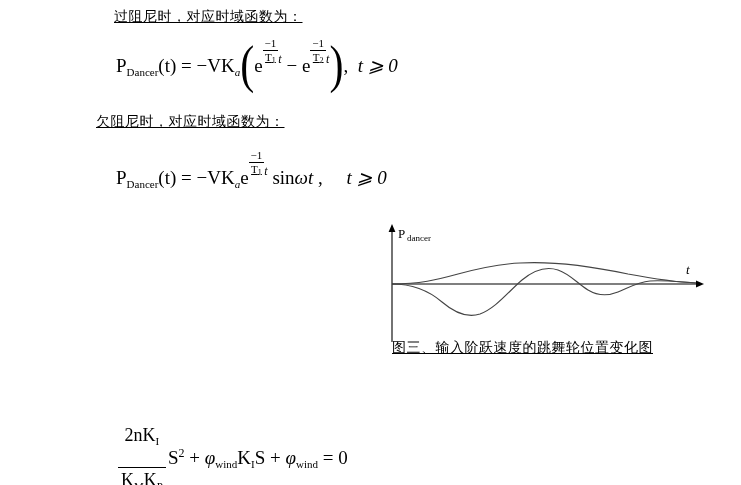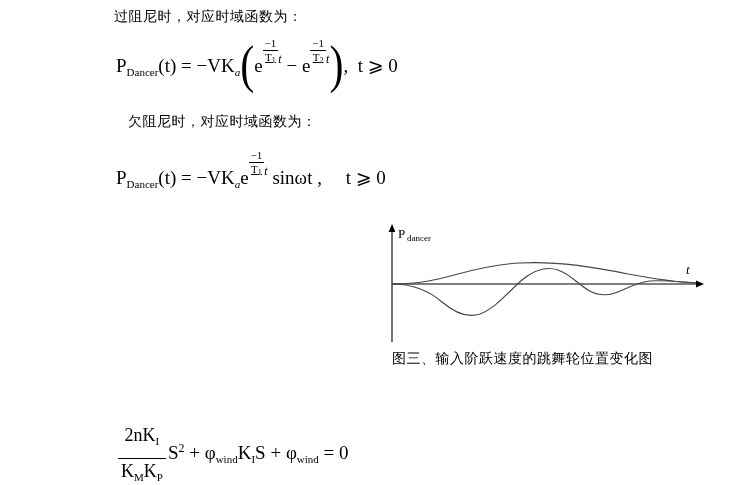--- a/index.html
+++ b/index.html
@@ -18,38 +18,39 @@
   .page {
     position: relative;
     width: 741px;
     height: 485px;
   }
   .cn {
     font-family: "DejaVu Sans", sans-serif;
     font-size: 14px;
     letter-spacing: 0.5px;
     color: #000;
+    text-decoration: underline;
   }
   .abs { position: absolute; }
 
   
   #line-over-damped { left: 114px; top: 8px; }
-  #line-under-damped { left: 128px; top: 113px; }
+  #line-under-damped { left: 96px; top: 113px; }
   #para-normal { left: 70px; top: 228px; width: 300px; line-height: 30px; }
   #line-char-eq { left: 70px; top: 386px; }
-  #fig-caption { left: 392px; top: 350px; }
+  #fig-caption { left: 392px; top: 339px; }
 
   
   .math {
     font-family: "Liberation Serif", serif;
     font-size: 19px;
     color: #000;
     white-space: nowrap;
   }
-  .math .it { }
+  .math .it { font-style: italic; }
   .sub {
     font-size: 11px;
     vertical-align: -0.35em;
     font-style: normal;
   }
   .subi {
     font-size: 11px;
     vertical-align: -0.35em;
     font-style: italic;
   }
@@ -98,21 +99,21 @@
     display: inline-block;
     vertical-align: middle;
     text-align: center;
     font-size: 18px;
     margin: 0 2px;
     position: relative;
     top: -1px;
   }
   .frac .fnum {
     display: block;
-    padding: 0 3px 9px 3px;
+    padding: 0 3px 18px 3px;
     border-bottom: 1.2px solid #000;
     line-height: 1.25;
   }
   .frac .fden {
     display: block;
     padding: 1px 3px 0 3px;
     line-height: 1.3;
   }
 
   #formula-over { left: 116px; top: 40px; }

